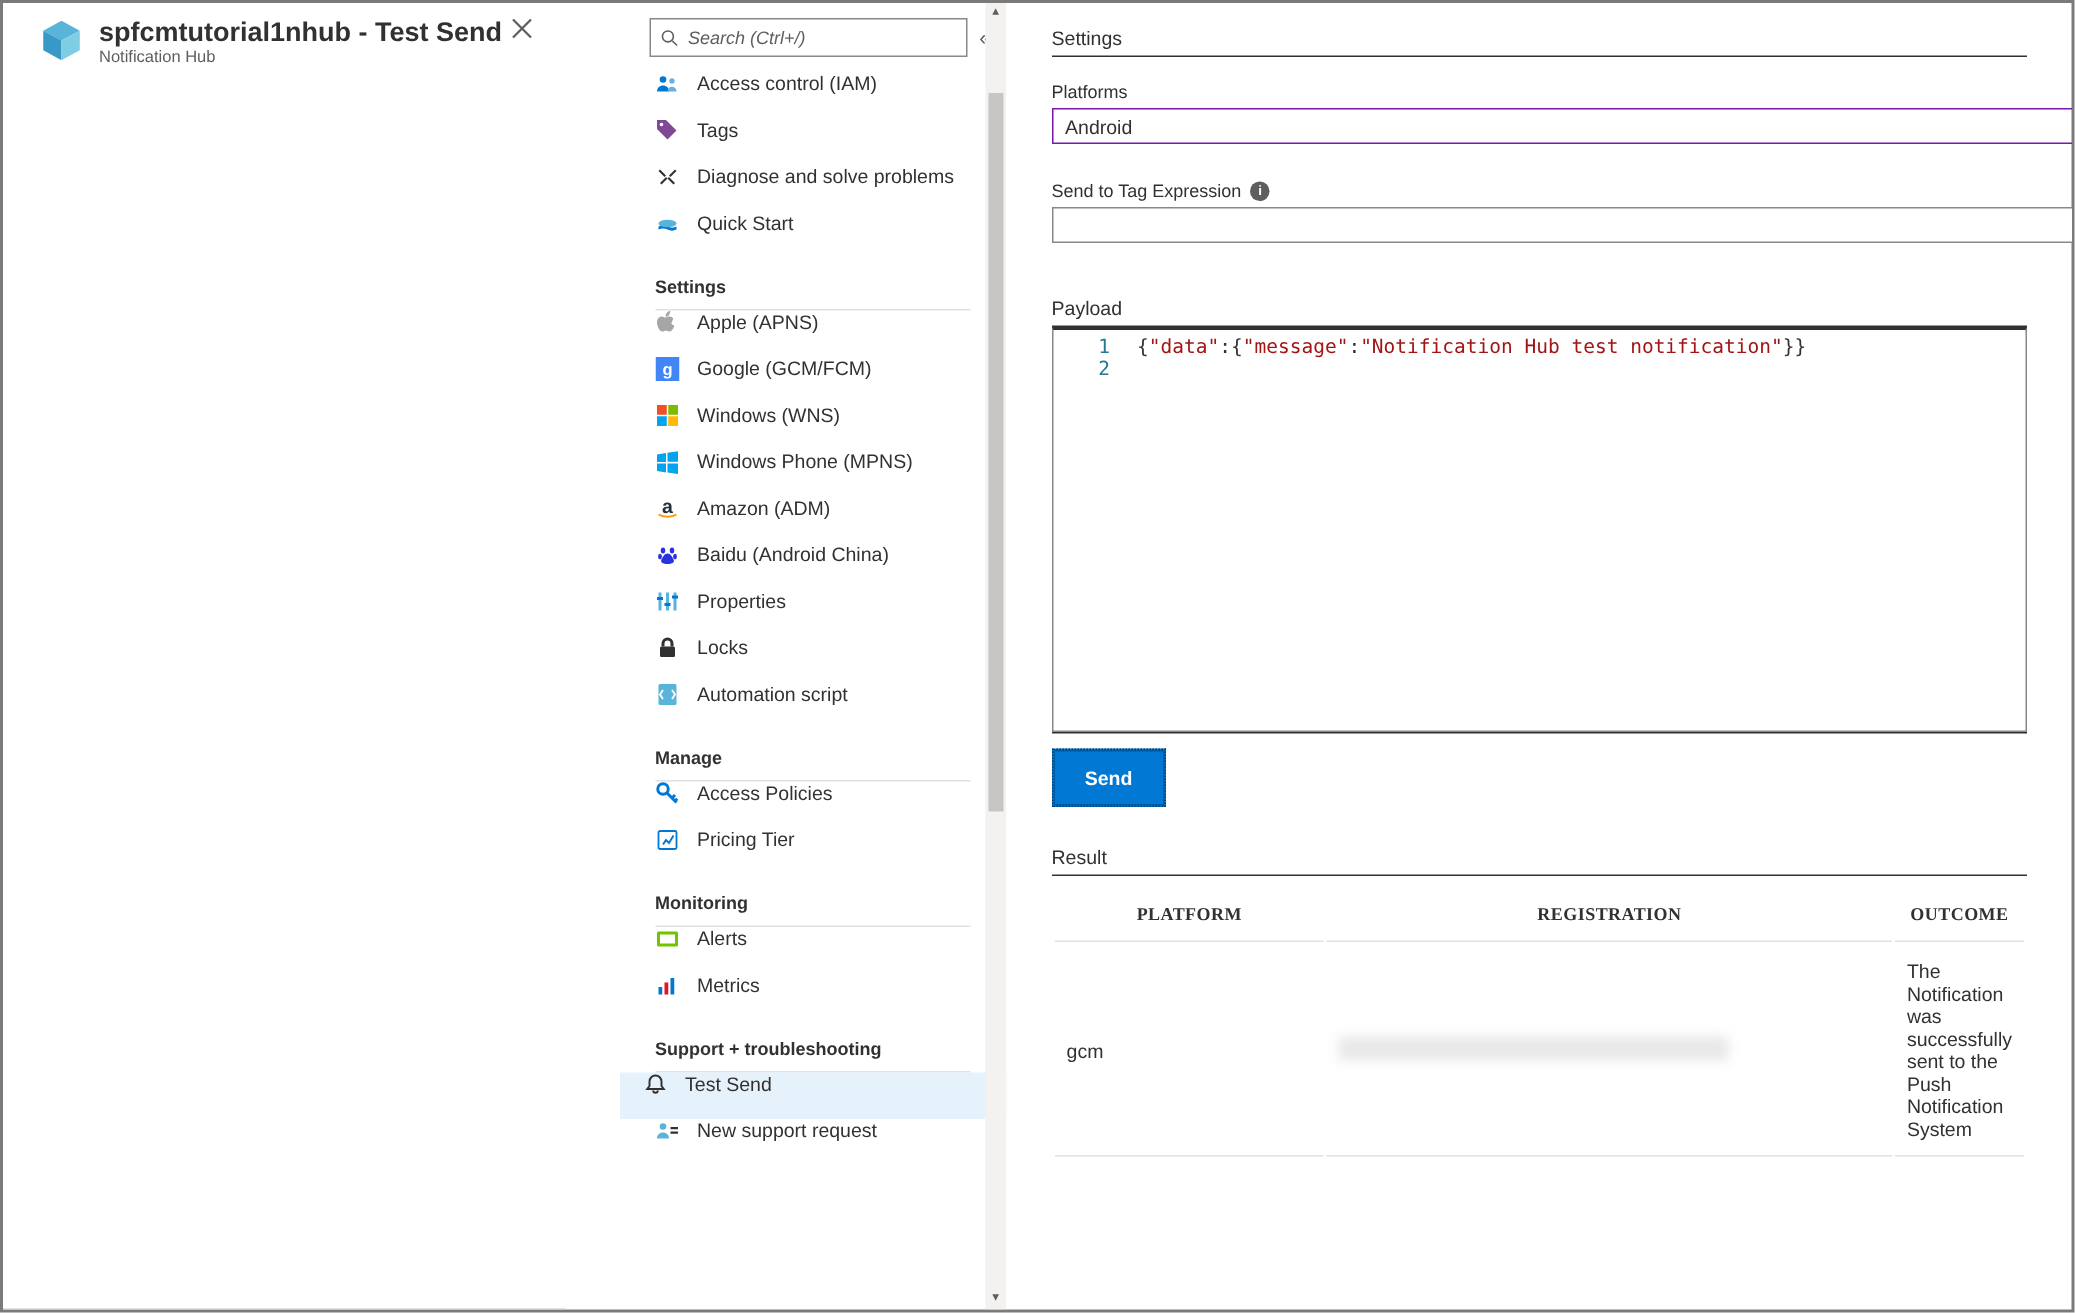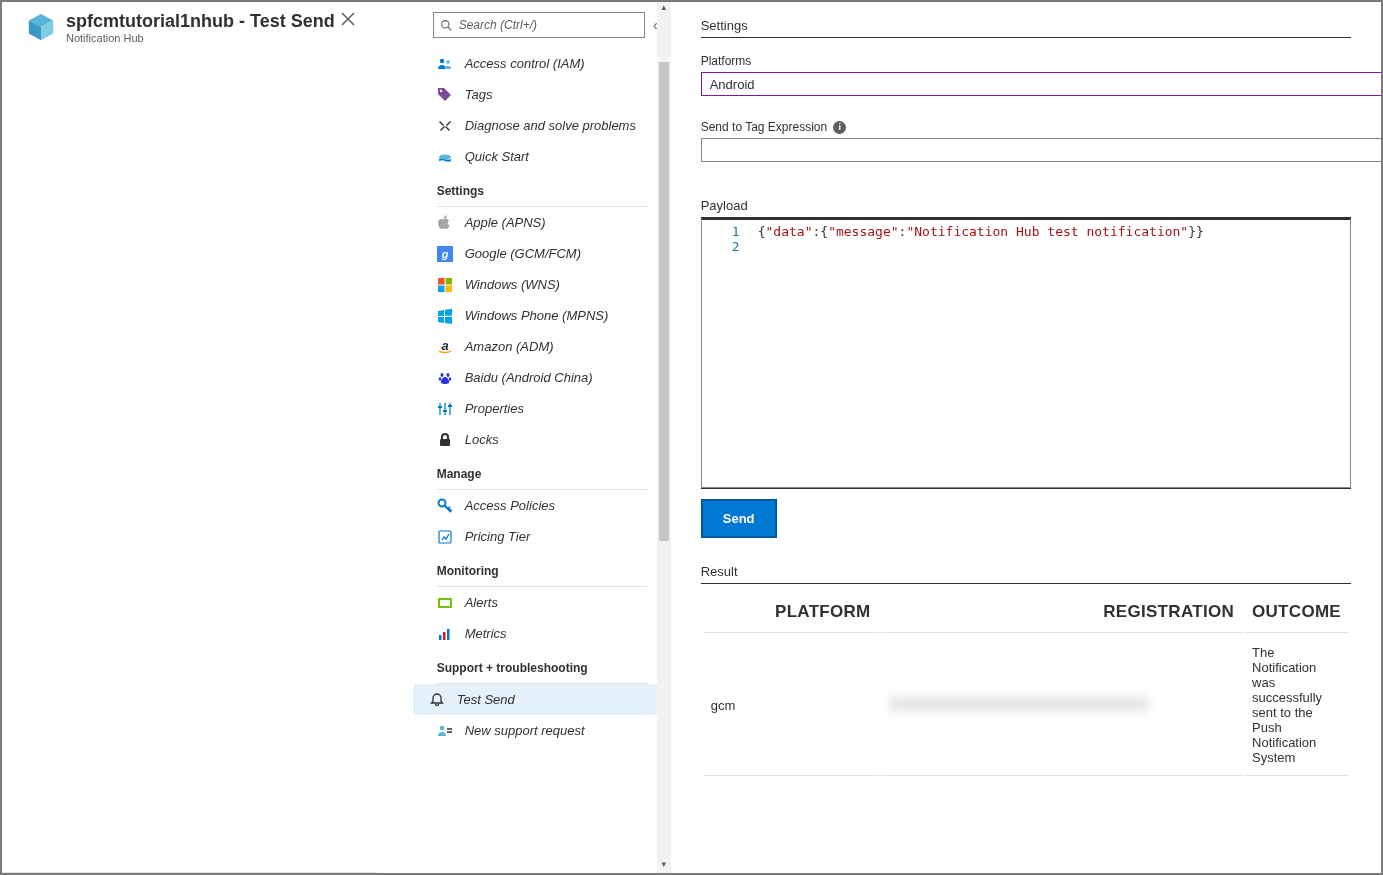--- a/index.html
+++ b/index.html
@@ -12,41 +12,41 @@
   .blade-close { margin-left: auto; font-size: 18px; color: #605e5c; cursor: pointer; padding: 2px 6px; }
   .blade-body { display: flex; flex: 1; overflow: hidden; }
   .sidebar { width: 258px; border-right: 0; position: relative; overflow-y: auto; padding: 10px 0 10px 0; }
   .sidebar-scroll { position:absolute; right:0; top:0; bottom:0; width:14px; background:#f3f2f1; }
   .sidebar-scroll .thumb { position:absolute; left:2px; right:2px; top:60px; height:55%; background:#c8c6c4; }
   .sidebar-scroll .arrow { position:absolute; left:0; right:0; height:14px; text-align:center; font-size:9px; color:#605e5c; }
   .sidebar-scroll .arrow.up { top:0; } .sidebar-scroll .arrow.down { bottom:0; }
   .search-row { display:flex; align-items:center; padding: 0 10px 10px 20px; gap:8px; }
   .search-box { flex:1; display:flex; align-items:center; border:1px solid #8a8886; height:26px; padding:0 6px; color:#605e5c; font-style:italic; font-size:12px; gap:6px; }
   .collapse-btn { font-size:14px; color:#605e5c; cursor:pointer; }
-  .nav-item { display:flex; align-items:center; height:31px; padding:0 0 0 24px; cursor:pointer; gap:12px;font-style:italic; }
+  .nav-item { display:flex; align-items:flex-start; height:31px; padding:0 0 0 24px; cursor:pointer; gap:12px; }
   .nav-item.active { background:#e5f1fb;padding-left:16px; }
   .nav-icon { width:16px; height:16px; display:flex; align-items:center; justify-content:center; flex-shrink:0; }
   .nav-label { font-size:13px; }
   .nav-section { font-weight:600; font-size:12px; padding: 12px 24px 6px 24px; }
   .nav-hr { border:0; border-top:1px solid #e1e1e1; margin: 2px 24px 0 24px; }
   .main { flex:1; padding: 16px 30px 20px 30px; overflow:auto; }
   .section-label { font-size:13px; font-weight:400; padding-bottom:4px; }
   .hr-strong { border:0; border-top:1px solid #323130; margin-bottom:16px; }
   .field-label { font-size:12px; color:#323130; margin-bottom:4px; display:flex; align-items:center; gap:6px; }
   .select { width:740px; height:24px; border:1px solid #7719aa; display:flex; align-items:center; padding:0 8px; justify-content:space-between; font-size:13px; cursor:pointer; }
   .select .chev { font-size:11px; }
   .text-input { width:740px; height:24px; border:1px solid #8a8886; padding:0 6px; font-size:13px; }
   .spacer-md { height:24px; }
   .editor { border:1px solid #8a8886; border-top:2px solid #323130; height:270px; display:flex; font-family: Consolas, monospace; font-size:13px; position:relative; }
   .gutter { width:48px; text-align:right; color:#237893; padding:4px 10px 0 0; user-select:none; border-right:0; }
   .code { flex:1; padding:4px 8px 0 8px; white-space:pre; }
   .code .str { color:#a31515; }
   .send-btn { margin-top:10px; height:39px; width:76px; background:#0078d4; color:#fff; border:1px dotted #003a6b; font-size:13px; font-weight:600; cursor:pointer; box-shadow: inset 0 0 0 1px #005a9e; }
   .result-table { width:100%; margin-top:6px; }
-  .result-table th { text-align:right; font-size:17px; font-weight:600; letter-spacing:0.3px; padding:10px 8px; border-bottom:1px solid #e1e1e1; }
+  .result-table th { text-align:center; font-size:12px; font-weight:600; letter-spacing:0.3px; padding:10px 8px; border-bottom:1px solid #e1e1e1;font-family:Liberation Serif, serif; }
   .result-table td { font-size:13px; padding:10px 8px; border-bottom:1px solid #e1e1e1; }
   .blurred { filter: blur(4px); background:#e8e8e8; color:#bbb; display:inline-block; width:260px; height:16px; }
   .info-icon { display:inline-flex; width:13px; height:13px; border-radius:50%; background:#605e5c; color:#fff; font-size:9px; font-weight:bold; align-items:center; justify-content:center; font-style:normal; }
   svg { display:block; }
 </style>
 </head>
 <body>
 
 <div class="blade">
   <div class="blade-header">
@@ -199,20 +199,29 @@
             <span class="nav-label">Properties</span>
           </div>
           <div class="nav-item">
             <span class="nav-icon">
               <svg width="16" height="16" viewBox="0 0 16 16">
                 <rect x="3" y="7" width="10" height="7" rx="1" fill="#323130"></rect>
                 <path d="M5 7V5a3 3 0 016 0v2" fill="none" stroke="#323130" stroke-width="2"></path>
               </svg>
             </span>
             <span class="nav-label">Locks</span>
+          </div>
+          <div class="nav-item">
+            <span class="nav-icon">
+              <svg width="16" height="16" viewBox="0 0 16 16">
+                <rect x="2" y="1" width="12" height="14" rx="1" fill="#59b4d9"></rect>
+                <path d="M5 5l-2 3 2 3M11 5l2 3-2 3" stroke="#fff" stroke-width="1.2" fill="none"></path>
+              </svg>
+            </span>
+            <span class="nav-label">Automation script</span>
           </div>
         </div>
       <div class="nav-section">Manage</div>
       <hr class="nav-hr">
       <div id="nav-manage">
           <div class="nav-item">
             <span class="nav-icon">
               <svg width="16" height="16" viewBox="0 0 16 16">
                 <circle cx="5" cy="5" r="3.5" fill="none" stroke="#0078d4" stroke-width="2"></circle>
                 <path d="M7.5 7.5L14 14M11 11l2-2M13 13l1.5-1.5" stroke="#0078d4" stroke-width="2"></path>

